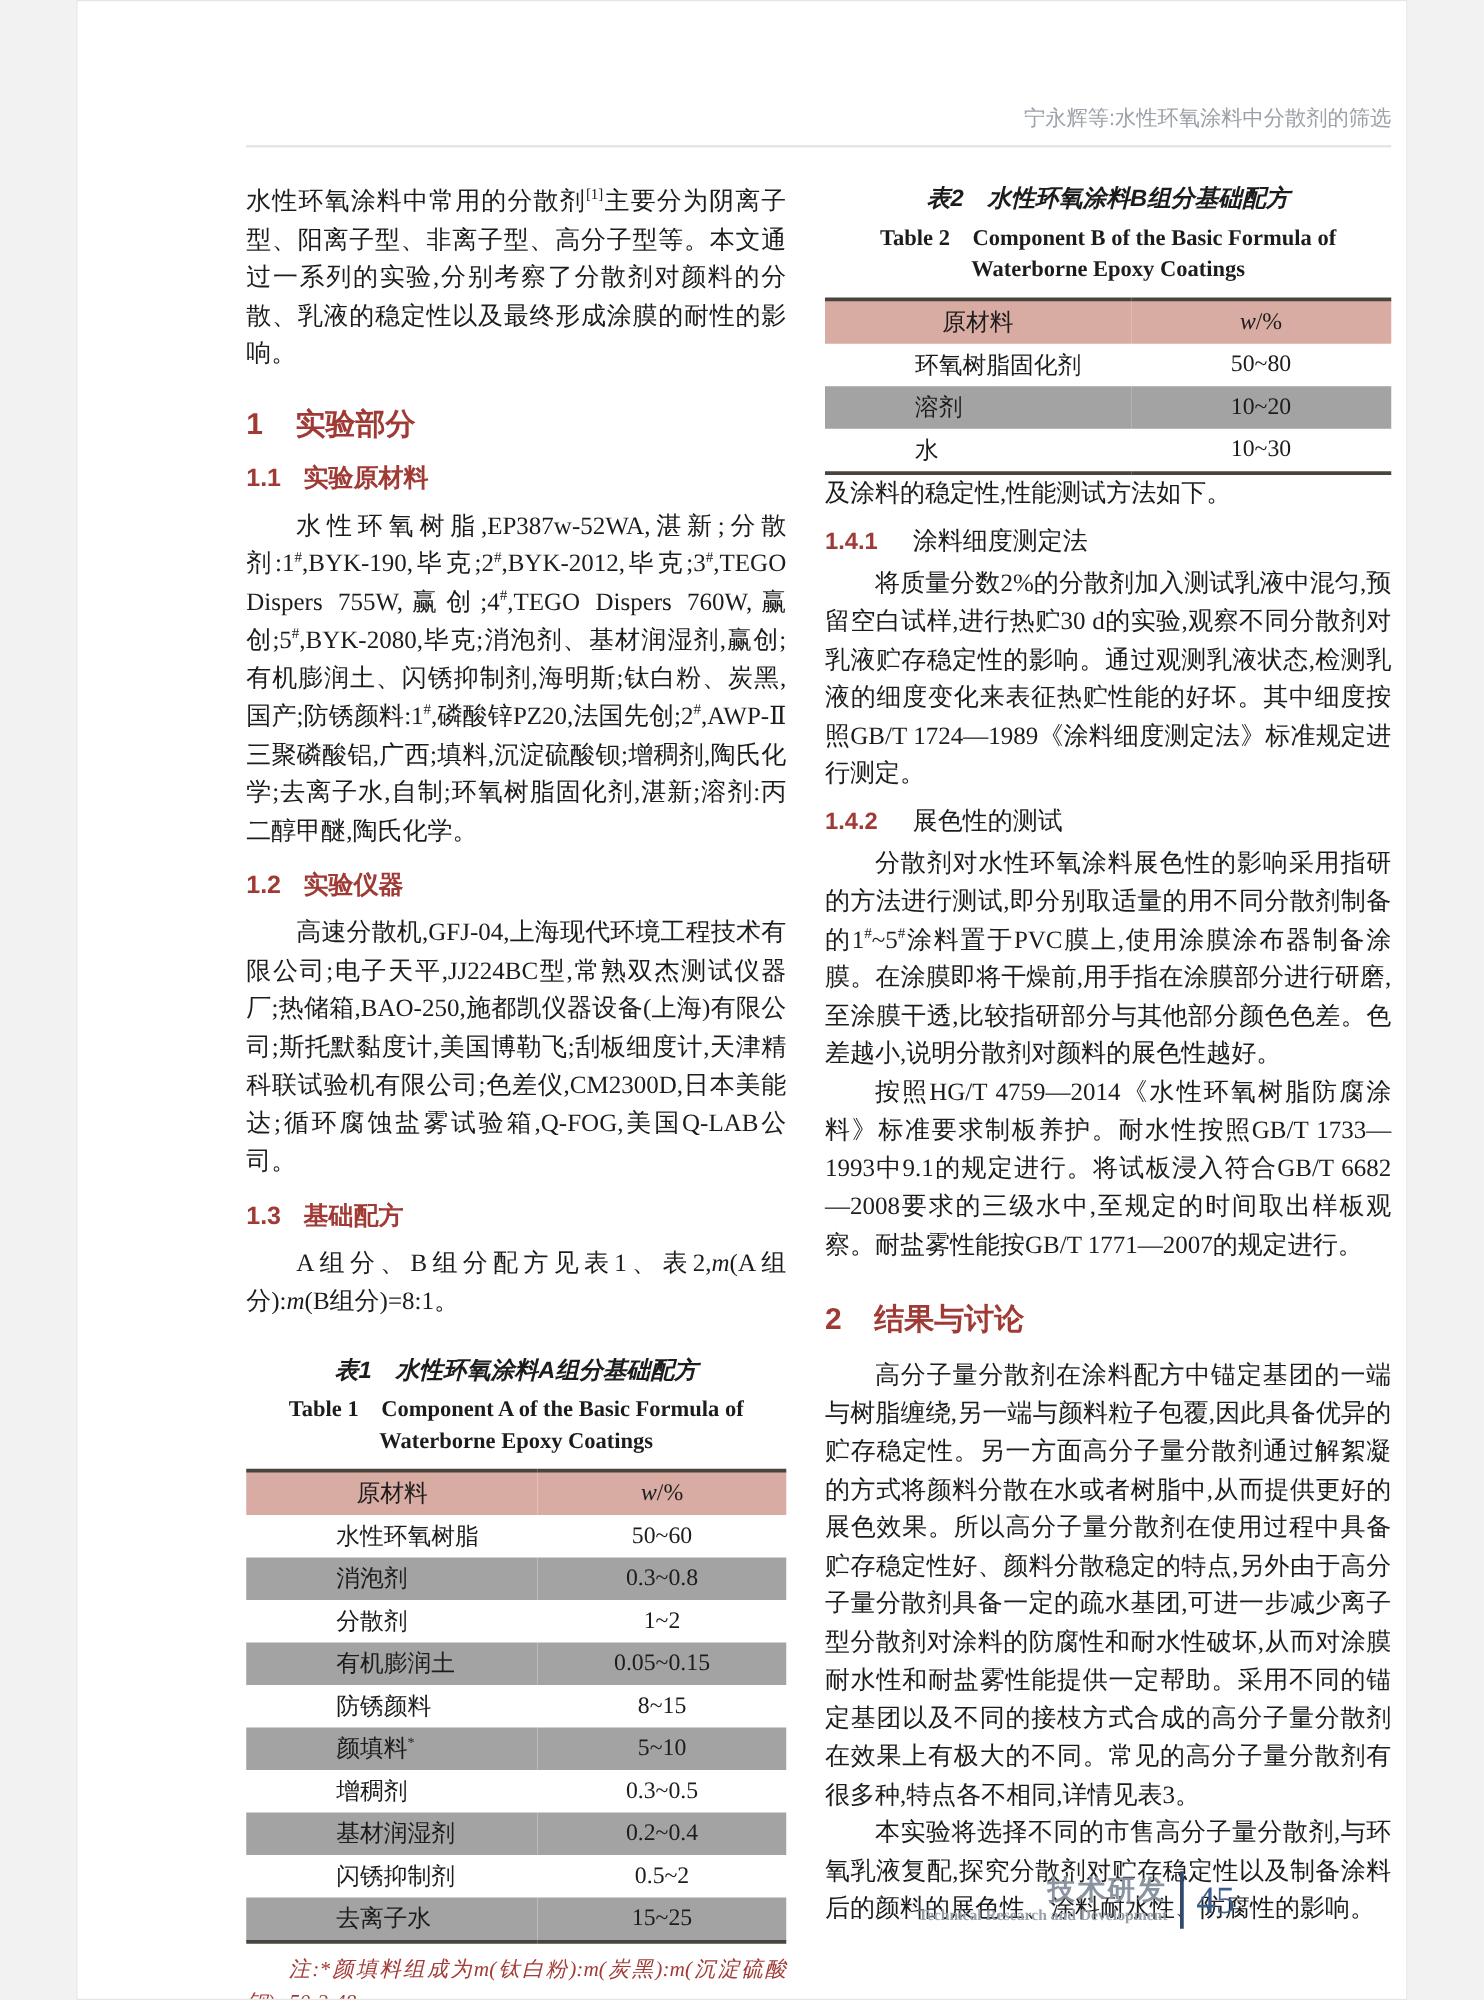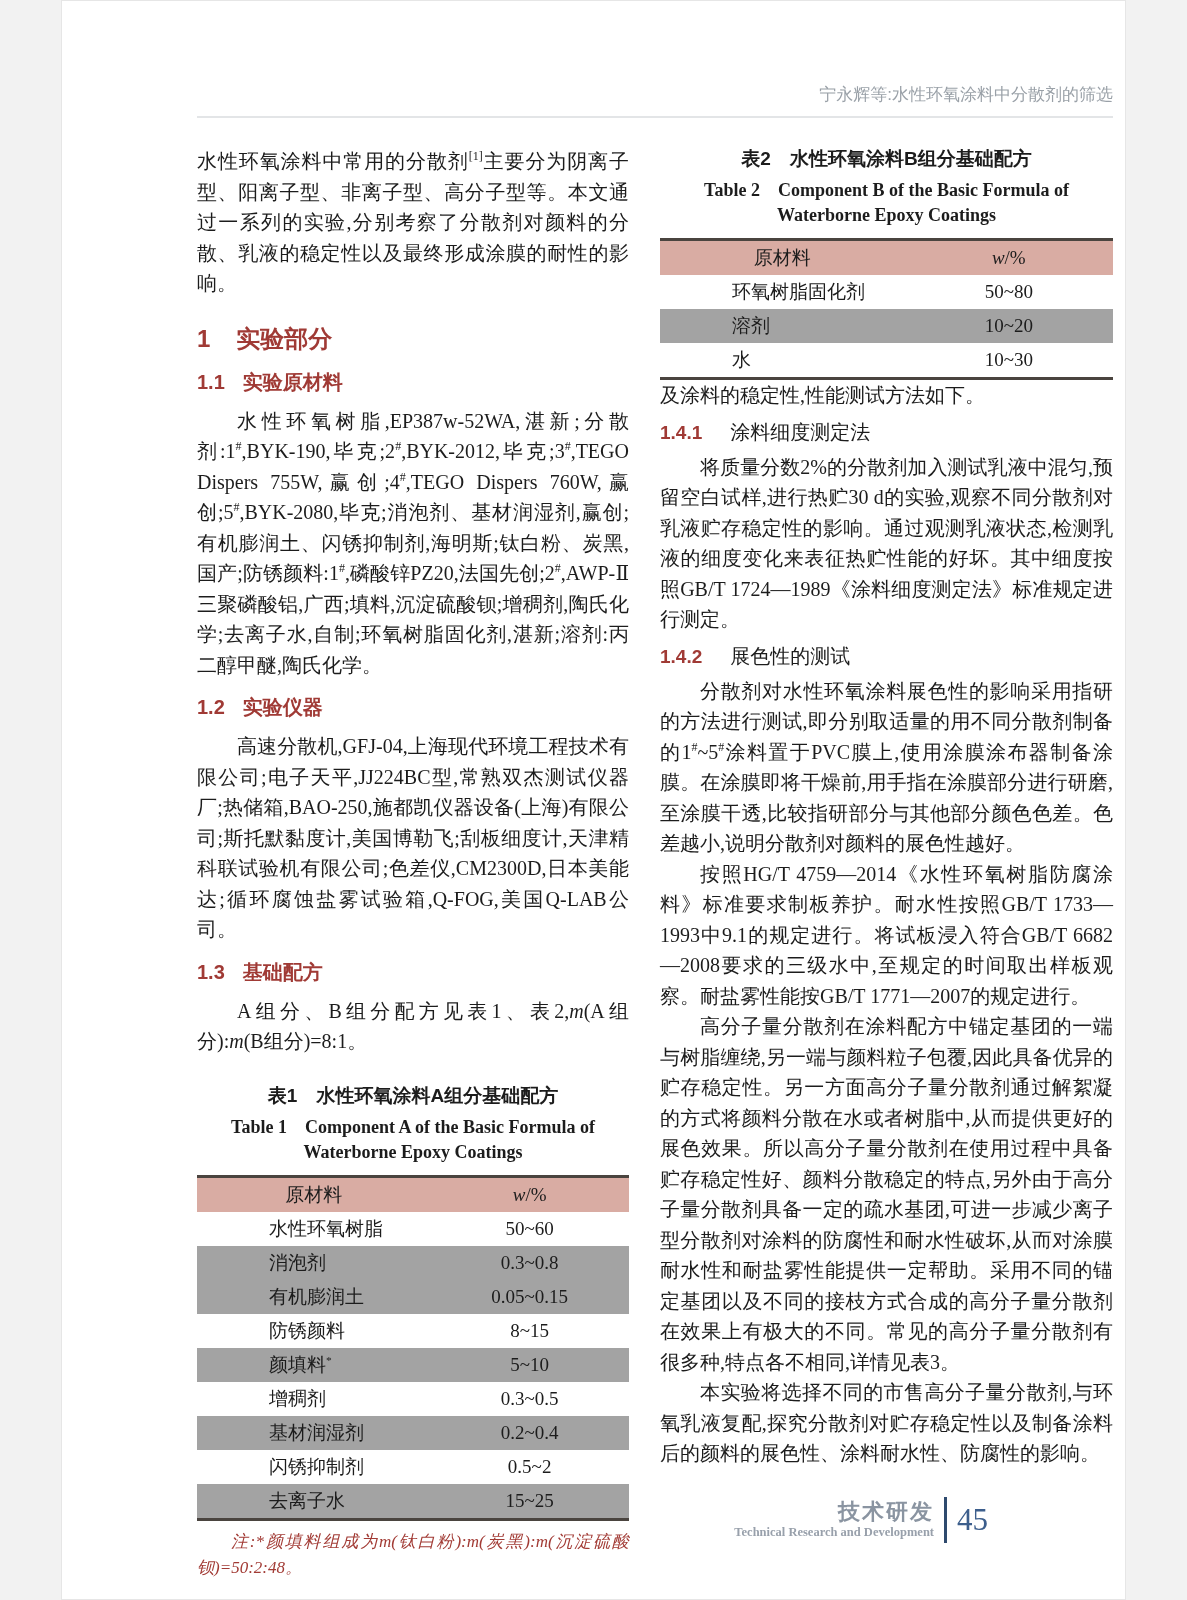--- a/index.html
+++ b/index.html
@@ -48,20 +48,21 @@
     font-family:"Liberation Sans","DejaVu Sans",sans-serif;
     font-weight:bold; color:#a03a35; margin-right:28px; font-size:19px;
   }
   .h3 .htitle { color:#1c1c1c; }
 
   .tcap-zh {
     text-align:center;
     font-family:"Liberation Sans","DejaVu Sans",sans-serif;
     font-weight:bold; font-size:19px;
     margin:26px 0 6px 0;
+    font-style:italic;
   }
   .tcap-zh.first { margin-top:0; }
   .tcap-en {
     text-align:center; font-weight:bold; font-size:18px; line-height:25px;
     margin:0 34px 10px 34px;
   }
   table.ftable {
     width:100%; border-collapse:collapse;
     border-top:3px solid #4a443f; border-bottom:3px solid #4a443f;
     font-size:19px;
@@ -139,20 +140,24 @@
           </thead>
           <tbody>
               <tr>
                 <td>水性环氧树脂</td>
                 <td class="val">50~60</td>
               </tr>
               <tr class="alt">
                 <td>消泡剂</td>
                 <td class="val">0.3~0.8</td>
               </tr>
+              <tr>
+                <td>分散剂</td>
+                <td class="val">1~2</td>
+              </tr>
               <tr class="alt">
                 <td>有机膨润土</td>
                 <td class="val">0.05~0.15</td>
               </tr>
               <tr>
                 <td>防锈颜料</td>
                 <td class="val">8~15</td>
               </tr>
               <tr class="alt">
                 <td>颜填料<sup>*</sup></td>
@@ -214,20 +219,23 @@
         </div>
         <p class="body indent">将质量分数2%的分散剂加入测试乳液中混匀,预留空白试样,进行热贮30 d的实验,观察不同分散剂对乳液贮存稳定性的影响。通过观测乳液状态,检测乳液的细度变化来表征热贮性能的好坏。其中细度按照GB/T 1724—1989《涂料细度测定法》标准规定进行测定。</p>
 
         <div class="h3">
           <span class="hnum">1.4.2</span><span class="htitle">展色性的测试</span>
         </div>
         <p class="body indent">分散剂对水性环氧涂料展色性的影响采用指研的方法进行测试,即分别取适量的用不同分散剂制备的1<sup>#</sup>~5<sup>#</sup>涂料置于PVC膜上,使用涂膜涂布器制备涂膜。在涂膜即将干燥前,用手指在涂膜部分进行研磨,至涂膜干透,比较指研部分与其他部分颜色色差。色差越小,说明分散剂对颜料的展色性越好。</p>
 
         <p class="body indent">按照HG/T 4759—2014《水性环氧树脂防腐涂料》标准要求制板养护。耐水性按照GB/T 1733—1993中9.1的规定进行。将试板浸入符合GB/T 6682—2008要求的三级水中,至规定的时间取出样板观察。耐盐雾性能按GB/T 1771—2007的规定进行。</p>
 
+        <div class="h1" style="margin-top:28px;">
+          <span class="hnum">2</span><span>结果与讨论</span>
+        </div>
         <p class="body indent">高分子量分散剂在涂料配方中锚定基团的一端与树脂缠绕,另一端与颜料粒子包覆,因此具备优异的贮存稳定性。另一方面高分子量分散剂通过解絮凝的方式将颜料分散在水或者树脂中,从而提供更好的展色效果。所以高分子量分散剂在使用过程中具备贮存稳定性好、颜料分散稳定的特点,另外由于高分子量分散剂具备一定的疏水基团,可进一步减少离子型分散剂对涂料的防腐性和耐水性破坏,从而对涂膜耐水性和耐盐雾性能提供一定帮助。采用不同的锚定基团以及不同的接枝方式合成的高分子量分散剂在效果上有极大的不同。常见的高分子量分散剂有很多种,特点各不相同,详情见表3。</p>
         <p class="body indent">本实验将选择不同的市售高分子量分散剂,与环氧乳液复配,探究分散剂对贮存稳定性以及制备涂料后的颜料的展色性、涂料耐水性、防腐性的影响。</p>
 
       </div>
     </div>
   </div>
 
   <div class="footer">
     <div class="footer-labels">
       <div class="footer-zh">技术研发</div>

